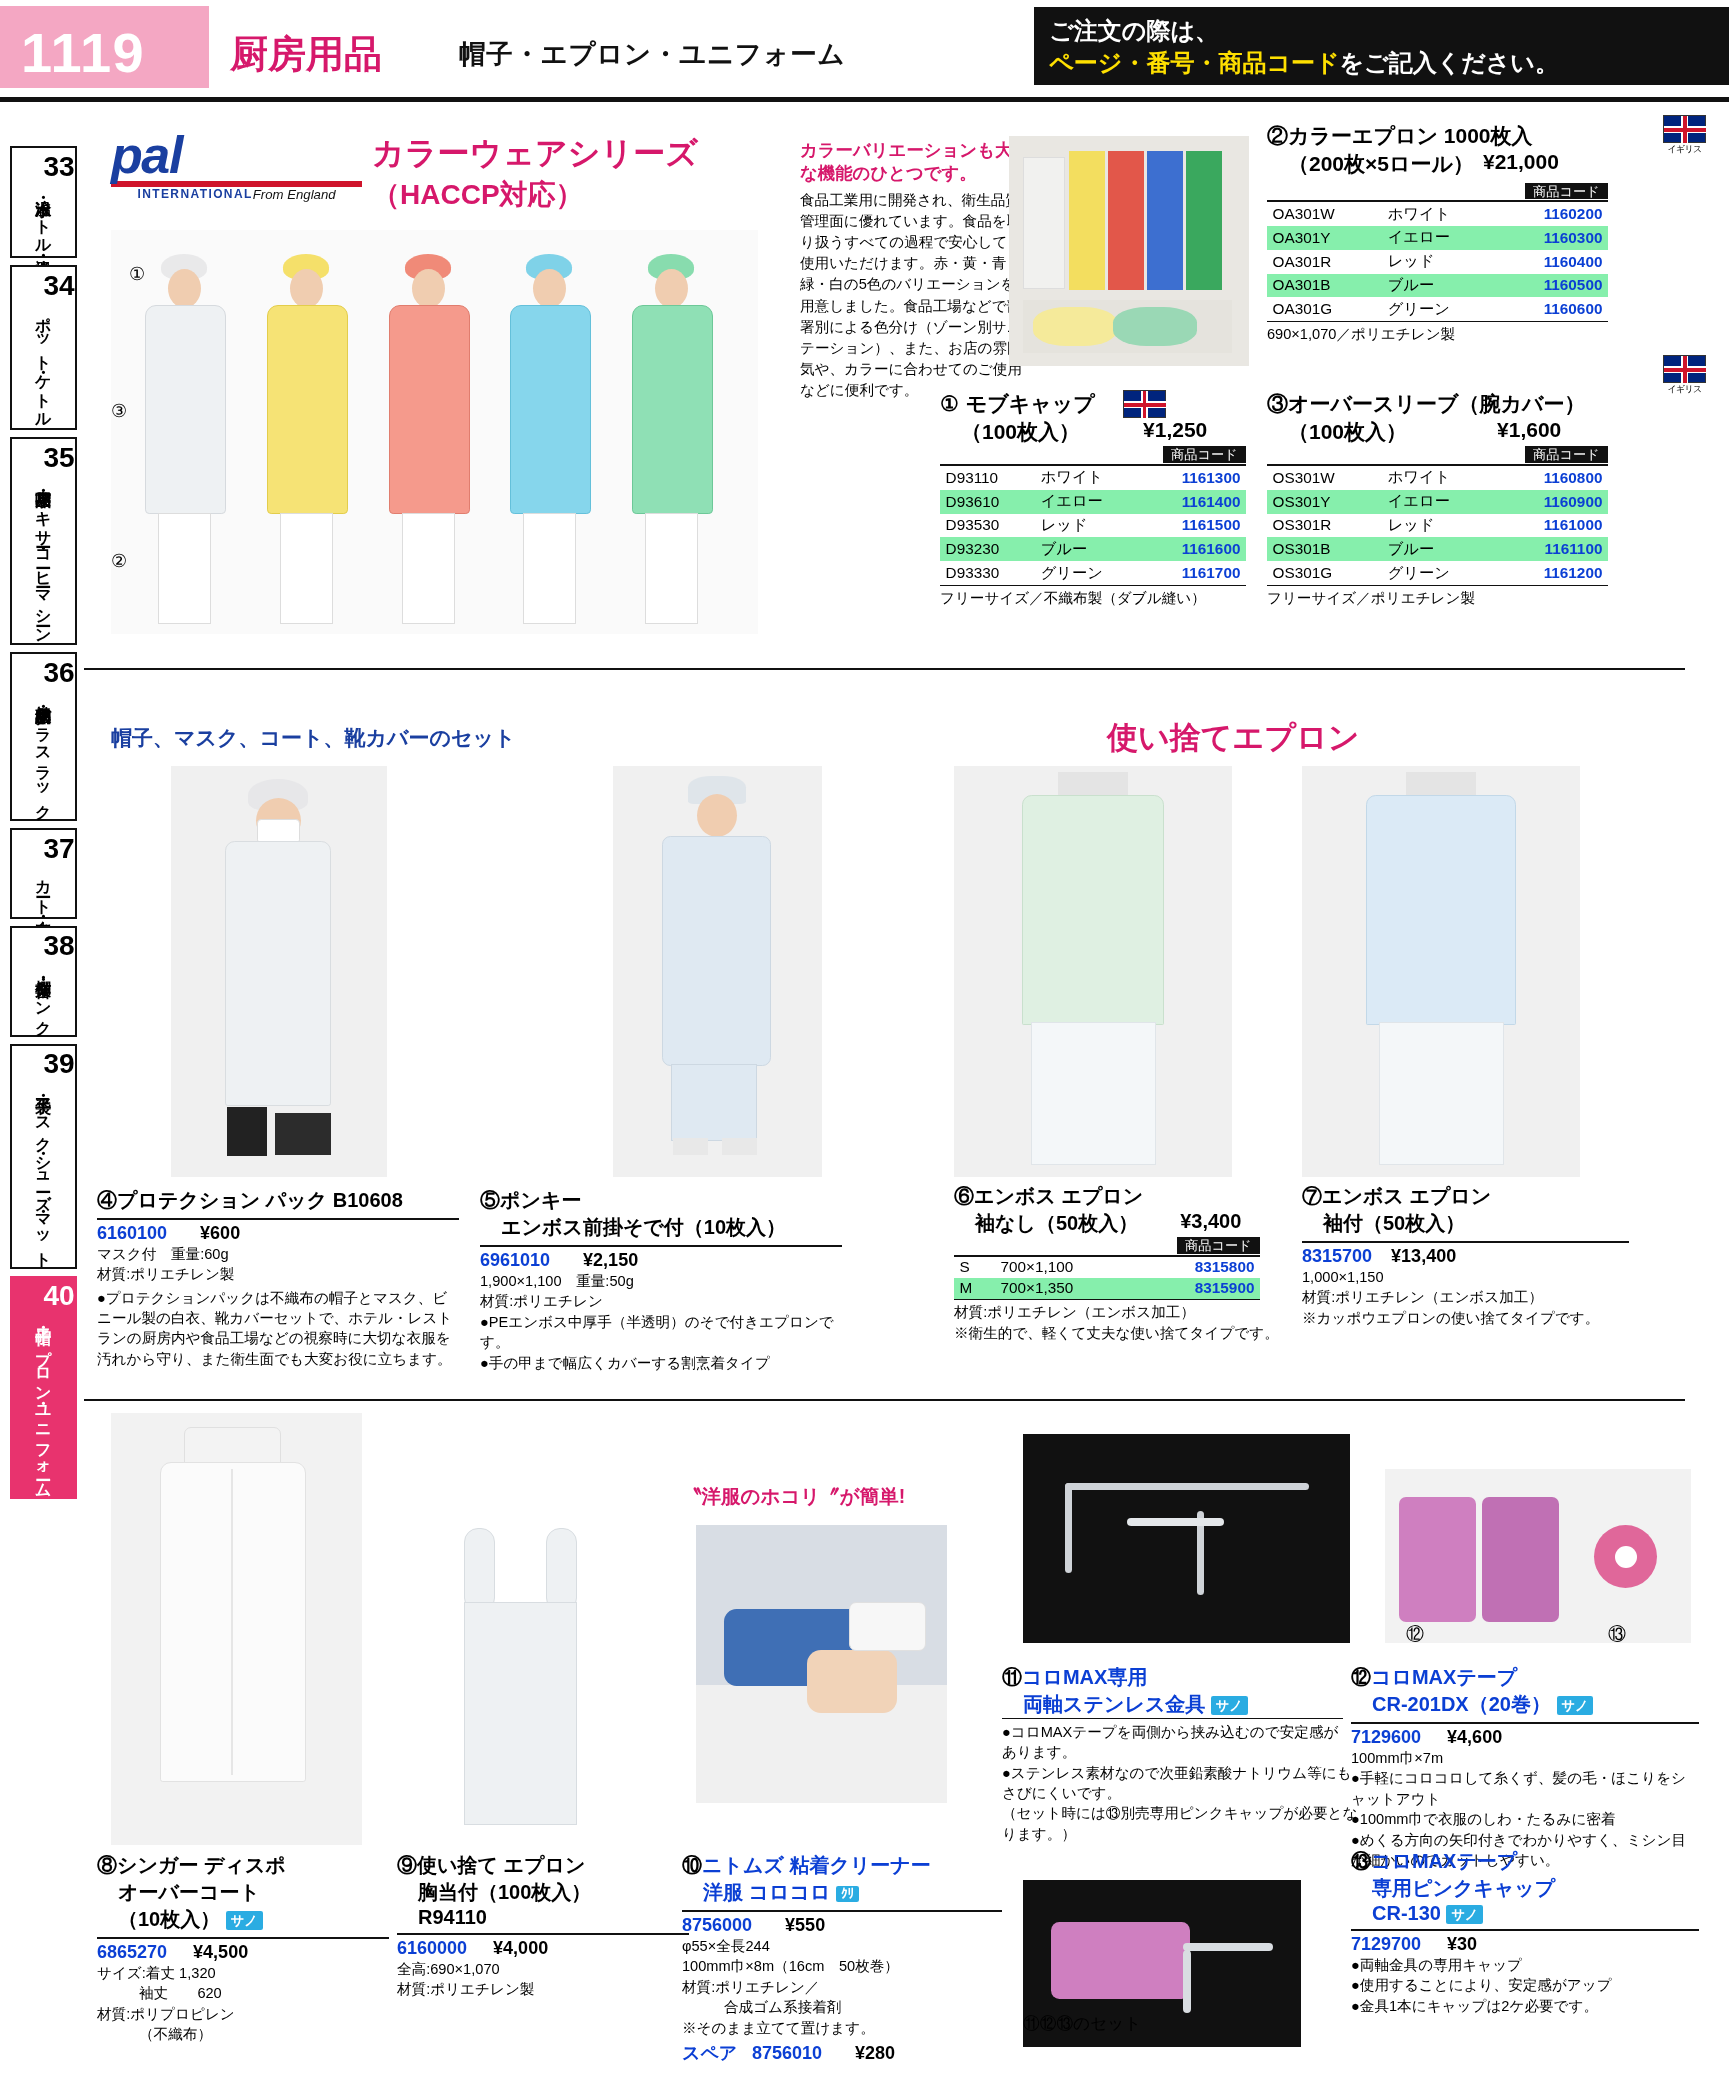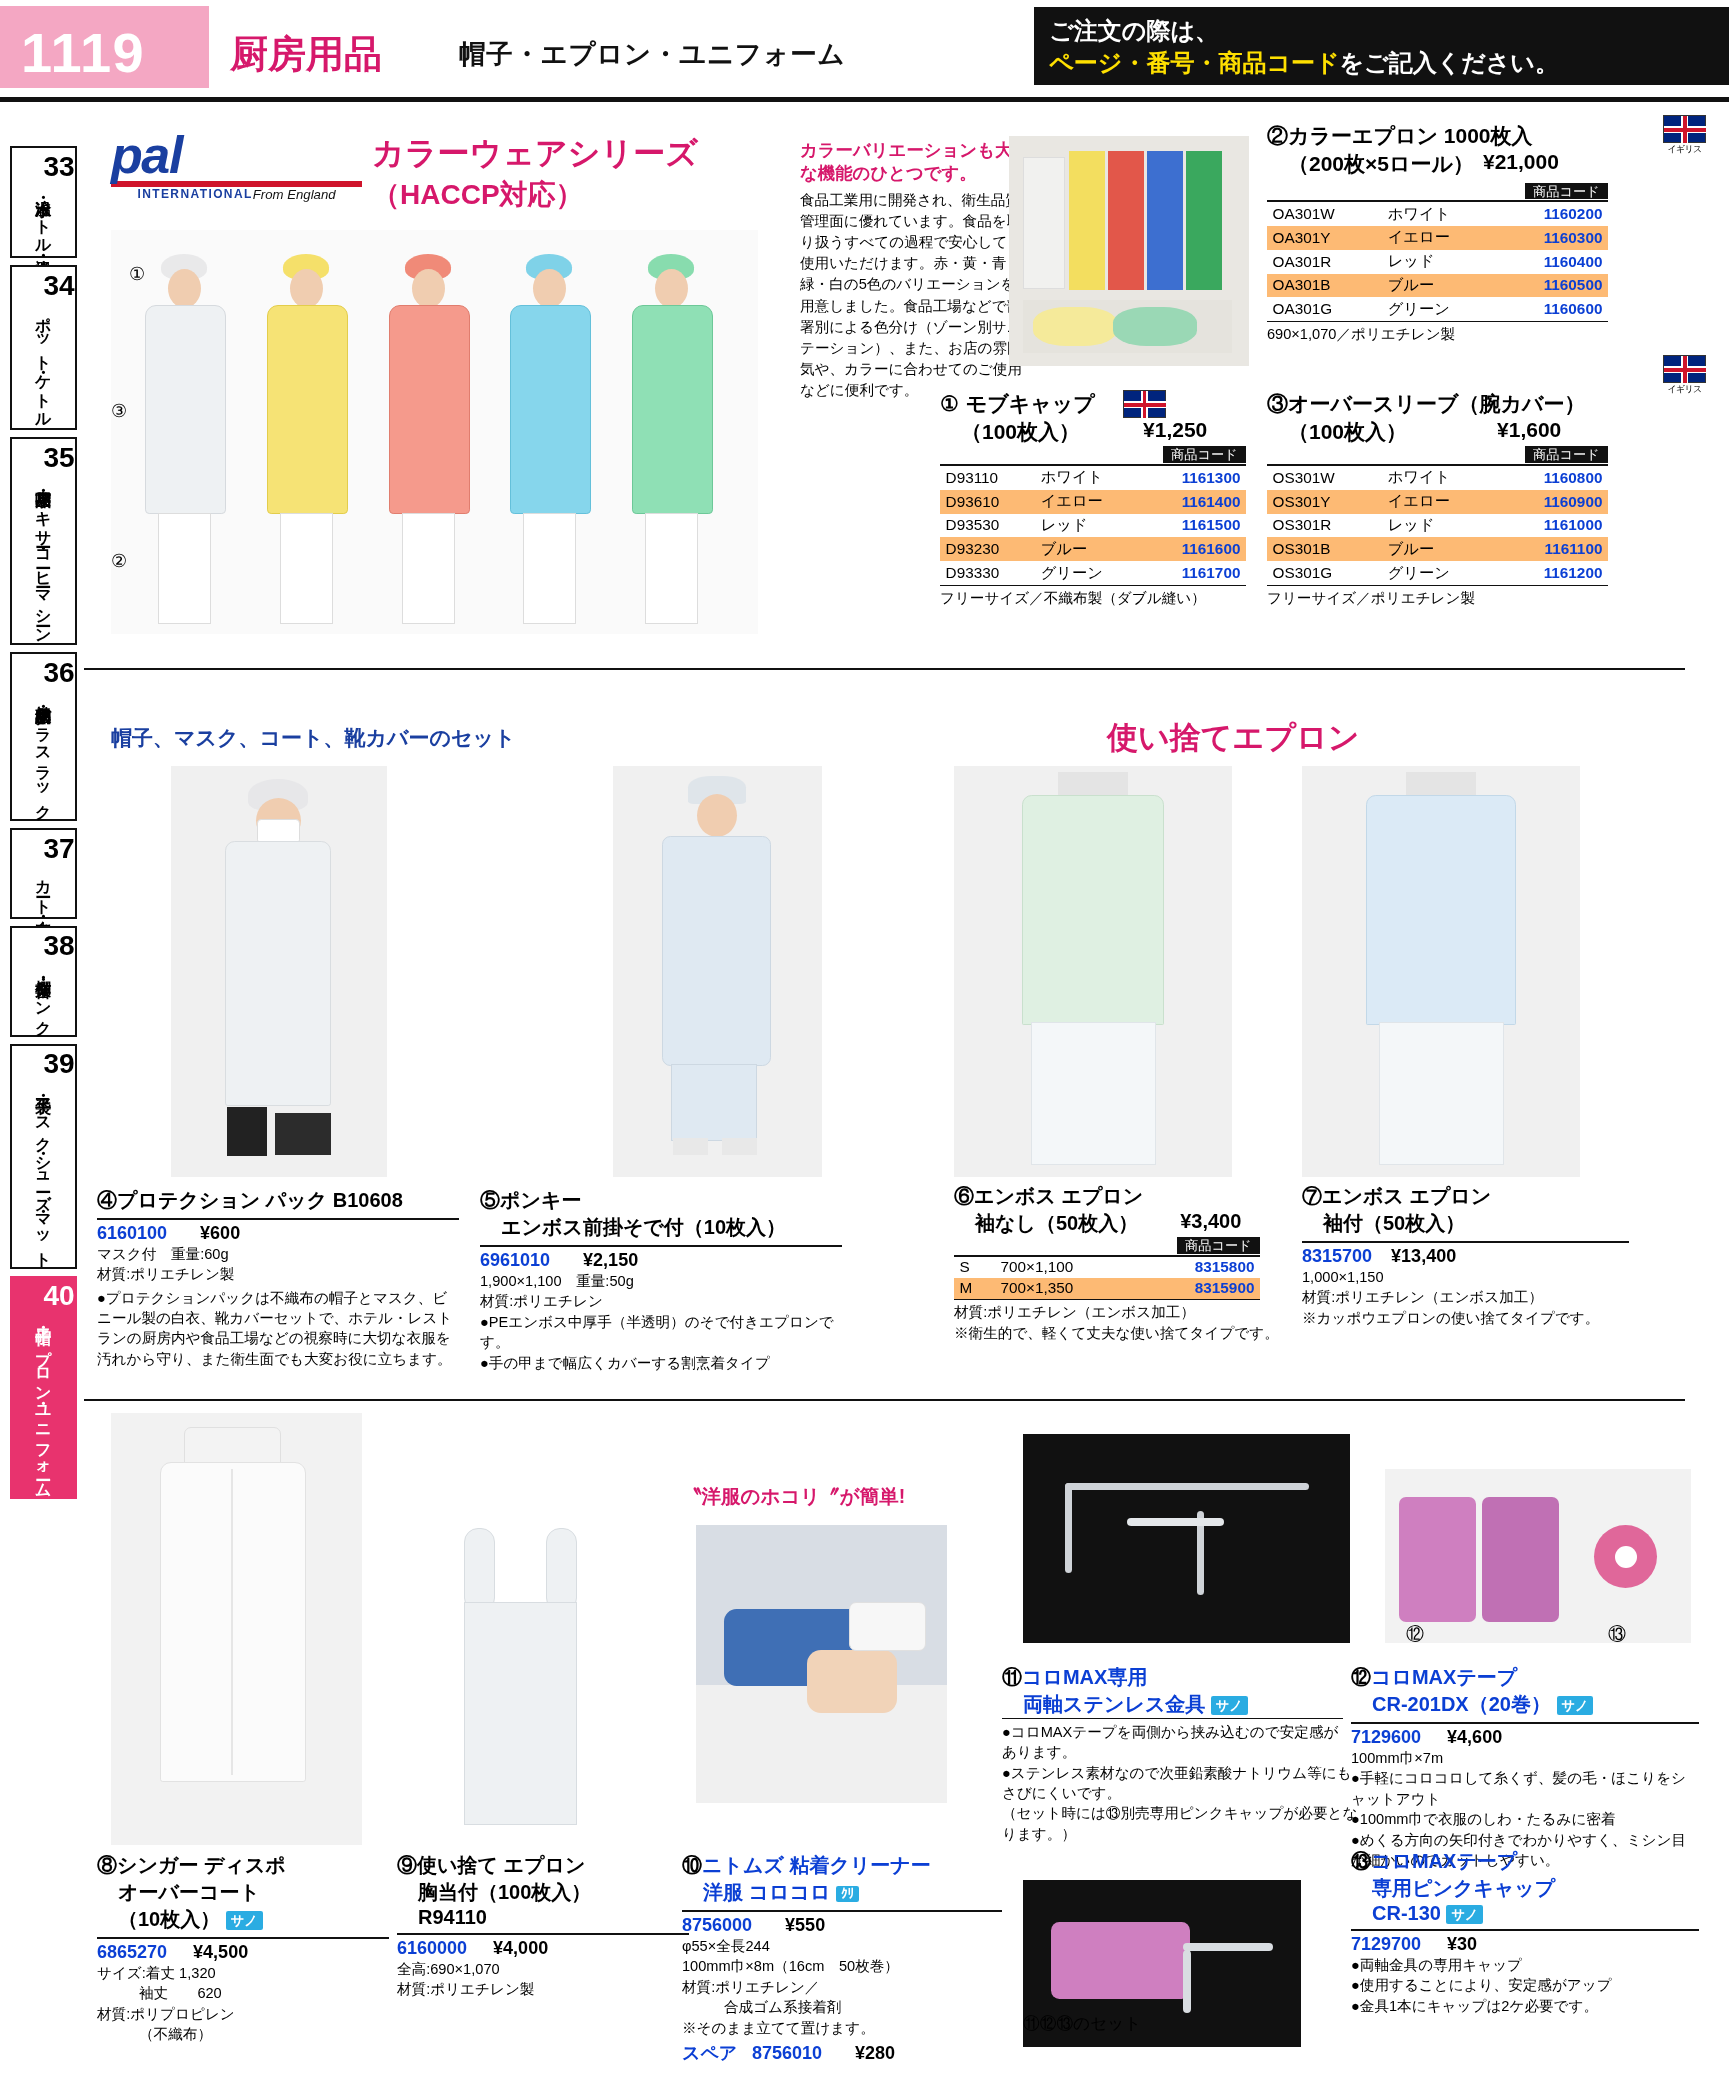--- a/index.html
+++ b/index.html
@@ -42,21 +42,21 @@
 
   
   .blk { position:absolute; }
   .ttl-red { color:#d6186b; font-weight:bold; }
   .code { color:#0b3fd4; font-weight:bold; }
   .sm { font-size:14.6px; line-height:1.4; }
 
   table.codes { border-collapse:collapse; font-size:15.3px; }
   table.codes th { background:#111; color:#fff; font-weight:bold; font-size:13.2px; padding:1.4px 5.6px; }
   table.codes td { padding:1.4px 5.6px; white-space:nowrap; }
-  table.codes tr.alt td { background:#fdba74; }
+  table.codes tr.alt td { background:#86efac; }
 
   .flag { width:43px; height:28px; position:relative; display:inline-block; vertical-align:middle;
           background:#00247d; border:0.7px solid #333; }
   .flag:before { content:""; position:absolute; left:0; top:9.7px; width:42px; height:7px; background:#fff; }
   .flag:after { content:""; position:absolute; left:17.4px; top:0; width:7px; height:26.5px; background:#fff; }
   .flag i { position:absolute; left:0; top:12px; width:42px; height:3.5px; background:#cf142b; z-index:2; }
   .flag u { position:absolute; left:19px; top:0; width:3.5px; height:26.5px; background:#cf142b; z-index:2; }
   .flag-lbl { font-size:9px; text-align:center; letter-spacing:-0.7px; }
 
   .badge { display:inline-block; background:#2aace2; color:#fff; font-size:13.2px; font-weight:bold;

